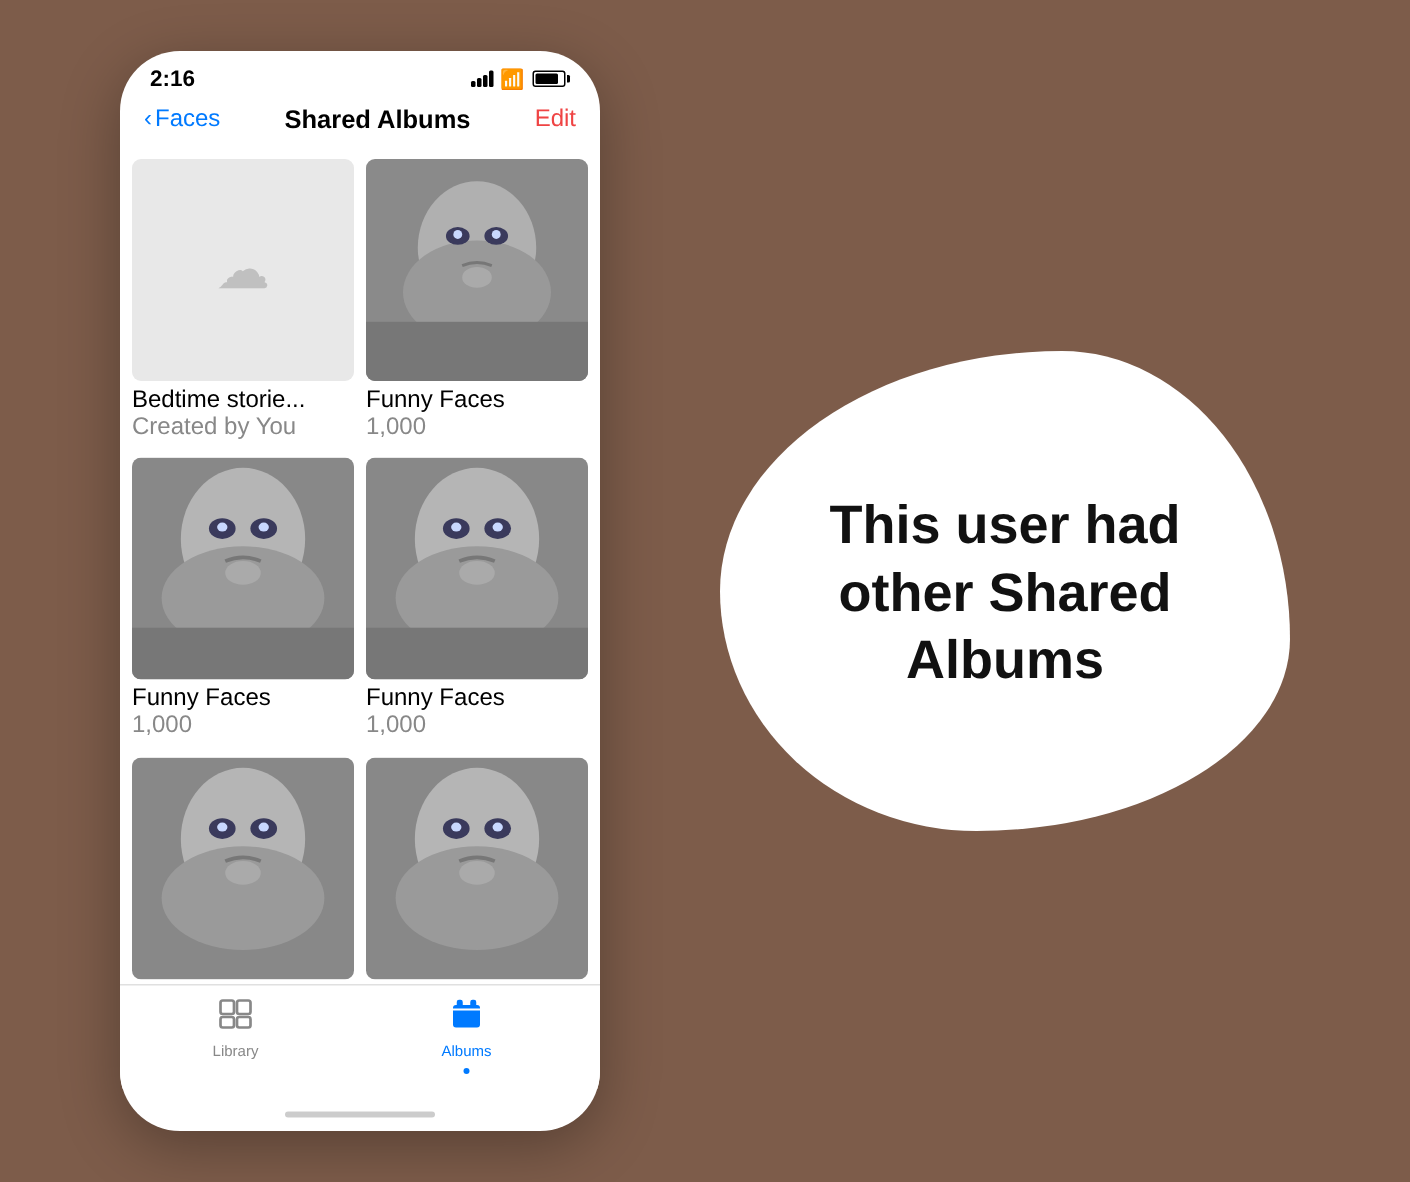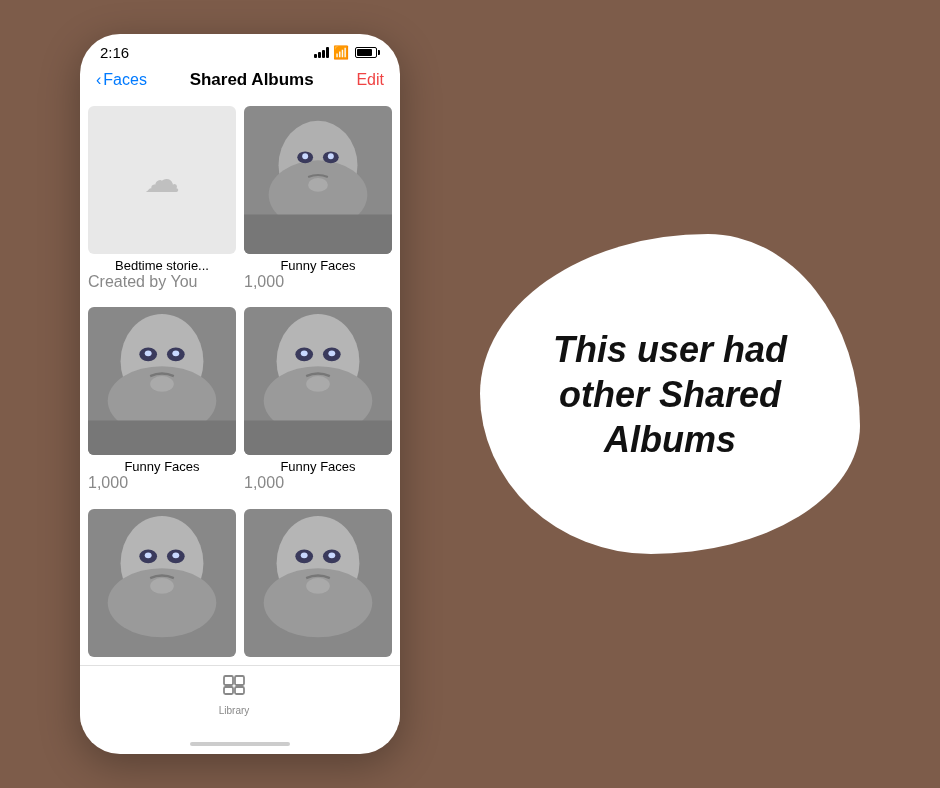--- a/index.html
+++ b/index.html
@@ -31,21 +31,21 @@
     .status-bar {
       display: flex;
       justify-content: space-between;
       align-items: center;
       padding: 10px 20px 5px 20px;
       font-size: 13px;
       font-weight: 600;
     }
 
     .status-time {
-      font-weight: 400;
+      font-weight: 700;
       font-size: 15px;
       text-align: right;
     }
 
     .status-icons {
       display: flex;
       align-items: center;
       gap: 5px;
       font-size: 12px;
     }
@@ -110,25 +110,24 @@
       font-size: 36px;
       color: #c0c0c0;
     }
 
     .album-thumb svg {
       width: 100%;
       height: 100%;
     }
 
     .album-name {
-      font-size: 13px;
+      font-size: 16px;
       font-weight: 500;
       color: #000;
       margin-top: 4px;
-      text-align: center;
     }
 
     .album-sub {
       font-size: 16px;
       color: #888;
     }
 
     
     .tab-bar {
       display: flex;
@@ -206,21 +205,20 @@
       padding: 30px;
     }
 
     .blob-text {
       font-size: 36px;
       font-weight: 700;
       color: #111;
       text-align: center;
       line-height: 1.25;
       font-family: -apple-system, BlinkMacSystemFont, 'Helvetica Neue', sans-serif;
-      font-style: italic;
     }
 
     
     .signal-bars {
       display: inline-flex;
       align-items: flex-end;
       gap: 1px;
       height: 11px;
     }
     .signal-bars span {
@@ -407,20 +405,32 @@
           <rect x="2" y="2" width="9" height="9" rx="1.5" stroke="#888" stroke-width="1.8" fill="none"></rect>
           <rect x="13" y="2" width="9" height="9" rx="1.5" stroke="#888" stroke-width="1.8" fill="none"></rect>
           <rect x="2" y="13" width="9" height="7" rx="1.5" stroke="#888" stroke-width="1.8" fill="none"></rect>
           <rect x="13" y="13" width="9" height="7" rx="1.5" stroke="#888" stroke-width="1.8" fill="none"></rect>
         </svg>
       </span>
       <span class="tab-label">Library</span>
     </div>
 
 
+    <div class="tab-item">
+      <span class="tab-icon active">
+        <svg width="24" height="22" viewBox="0 0 24 22" fill="none" xmlns="http://www.w3.org/2000/svg">
+          <rect x="3" y="5" width="18" height="15" rx="2" fill="#007AFF"></rect>
+          <path d="M3 8h18" stroke="#fff" stroke-width="1.2"></path>
+          <rect x="6" y="2" width="3" height="4" rx="1" fill="#007AFF" stroke="#007AFF"></rect>
+          <rect x="15" y="2" width="3" height="4" rx="1" fill="#007AFF" stroke="#007AFF"></rect>
+        </svg>
+      </span>
+      <span class="tab-label active">Albums</span>
+      <div class="tab-active-dot"></div>
+    </div>
 
 
   </div>
 
   <div class="home-indicator">
     <span class="home-bar"></span>
   </div>
 </div>
 
 <div class="right-content">

